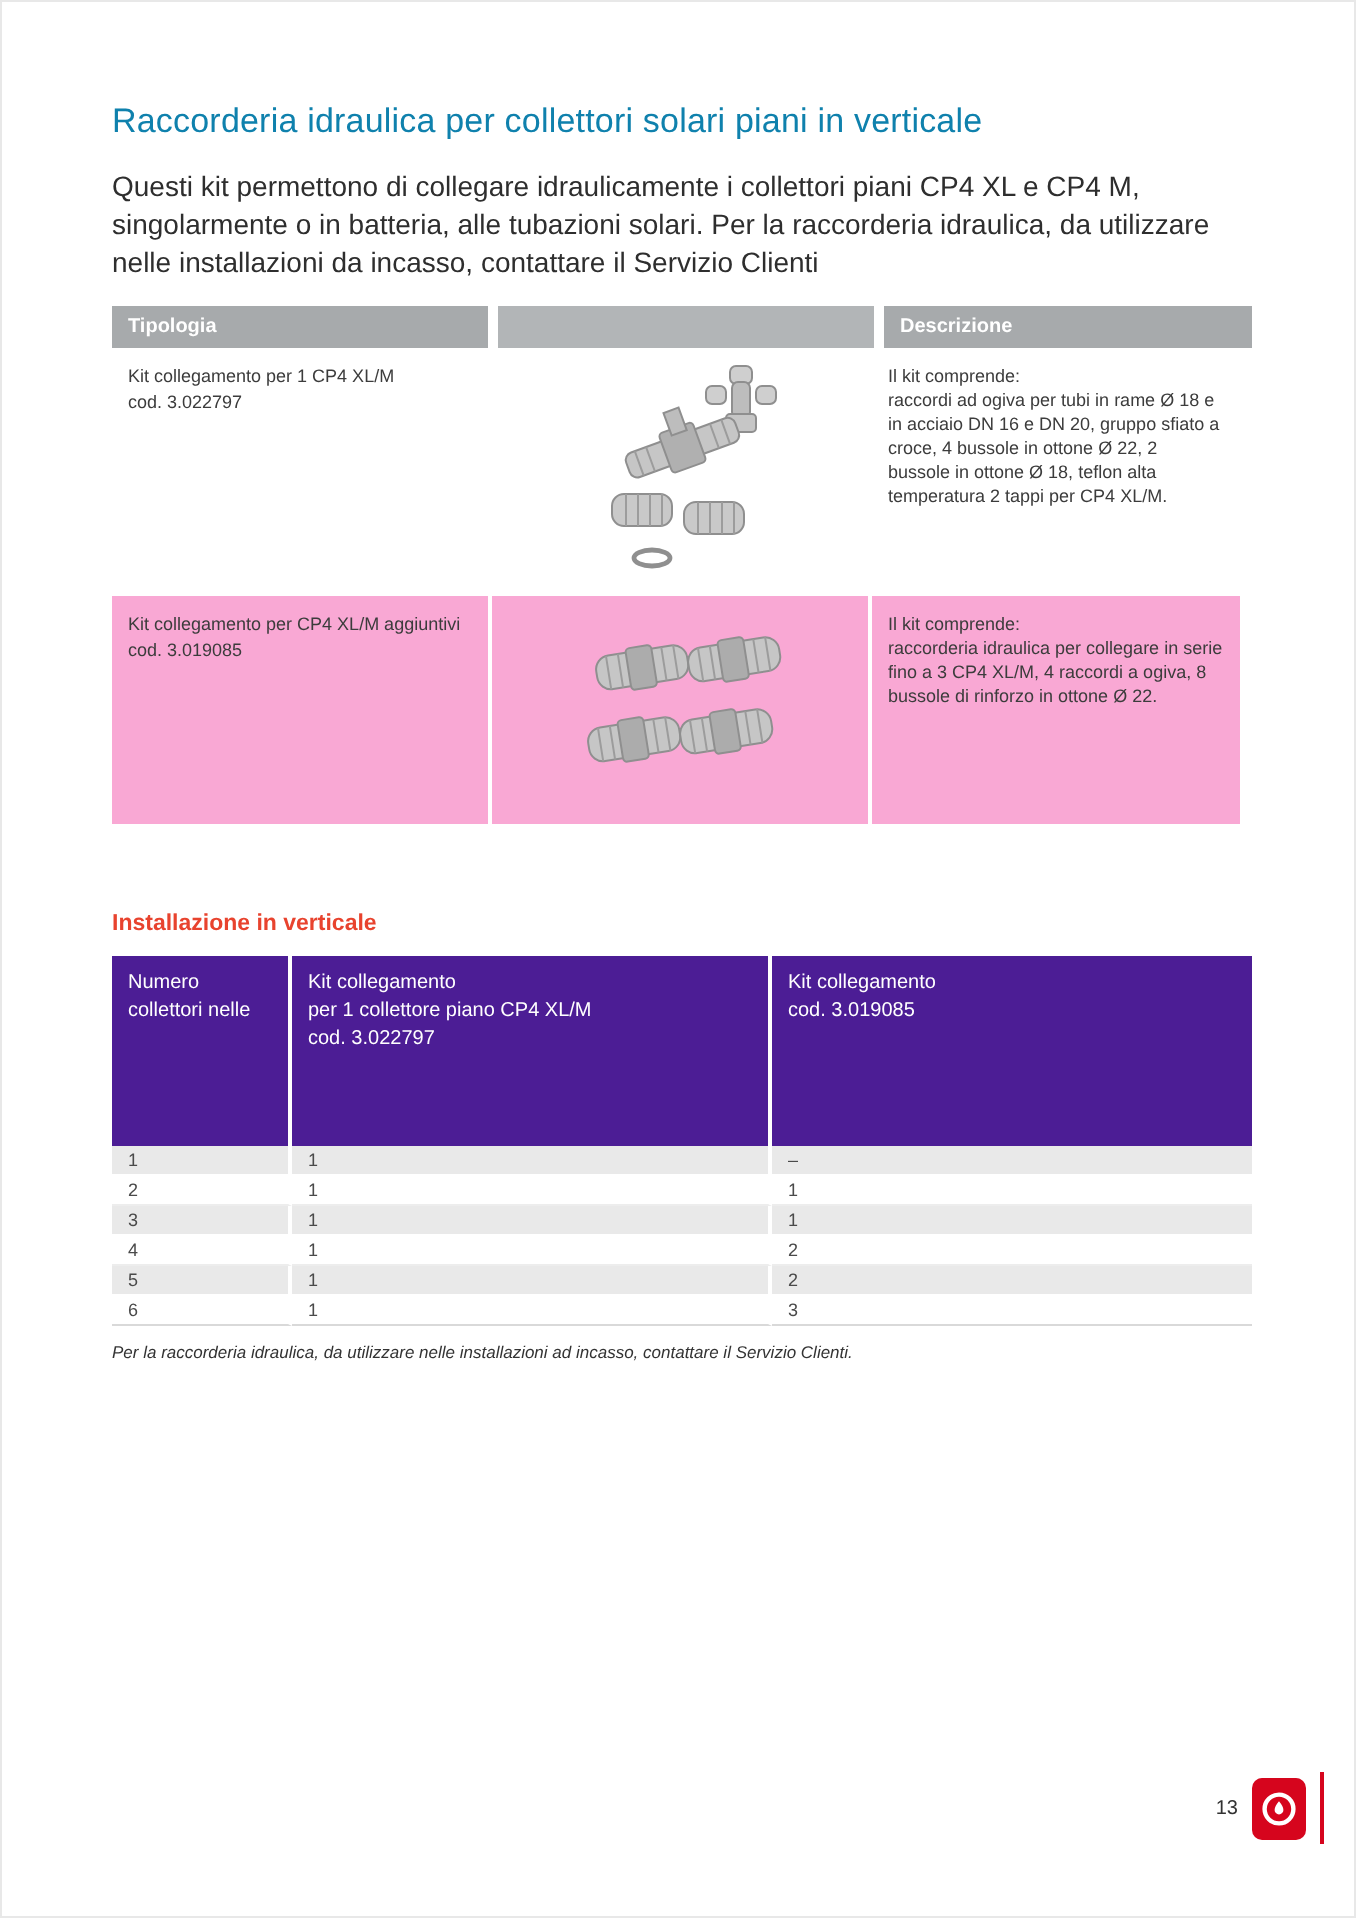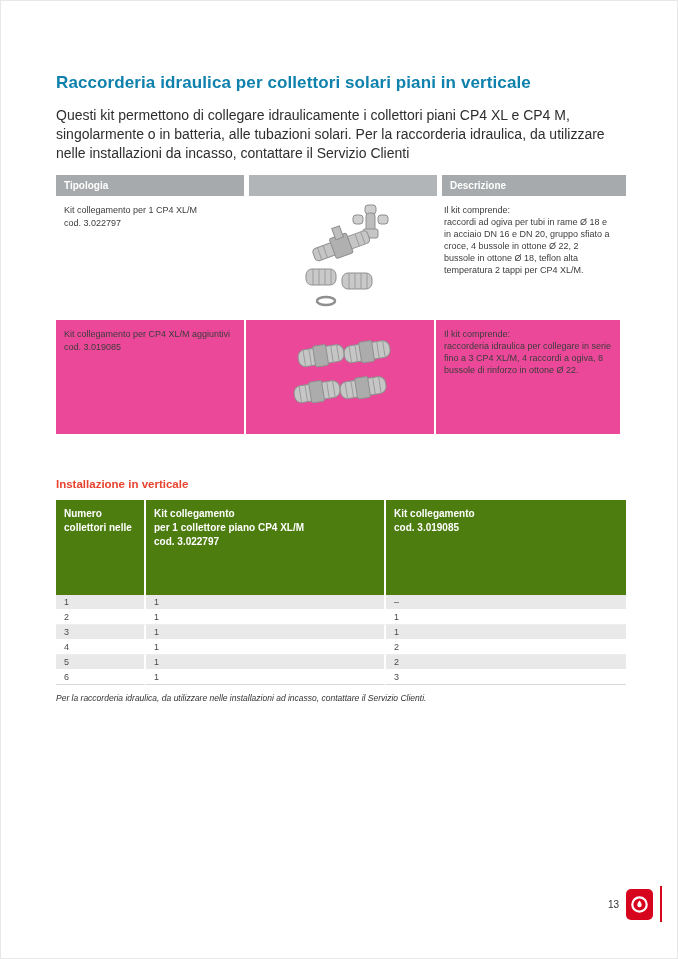--- a/index.html
+++ b/index.html
@@ -9,22 +9,22 @@
   .page {
     position:relative;
     width:678px; height:959px;
     background:#ffffff;
     overflow:hidden;
     border:1px solid #e8e8e8;
   }
   .content { position:absolute; left:55px; top:50px; width:570px; }
 
   .title {
-    font-size:17px; font-weight:bold; color:#0f81ad;
-    margin-bottom:13px; letter-spacing:0.1px;margin-top:22px;
+    font-size:17px; font-weight:normal; color:#0f81ad;
+    margin-bottom:13px; letter-spacing:0.1px;
   }
   .intro {
     font-size:14px; color:#2e2e2e; line-height:1.34;
     margin-bottom:13px;
   }
 
   
   .kt-header { display:flex;justify-content:space-between; }
   .kt-hcell {
     background:#a7aaac; color:#ffffff; font-weight:bold;
@@ -35,32 +35,32 @@
   .c1 { width:190px; } .c2 { width:190px; } .c3 { width:184px; }
 
   .kt-row { display:flex; }
   .kt-row.r1 { height:124px; }
   .kt-row.r2 { height:114px; }
   .kt-cell {
     padding:9px 8px; font-size:9px; color:#3c3c3c; line-height:1.32;
     border-right:2px solid #ffffff; background:#ffffff;
   }
   .kt-cell:last-child { border-right:none; }
-  .kt-row.gray .kt-cell { background:#ec4899; }
+  .kt-row.gray .kt-cell { background:#f9a8d4; }
   .kt-cell.img { display:flex; align-items:center; justify-content:center; padding:4px; }
   .kit-code { margin-top:1px; }
 
   
   .install-title {
     color:#e8432e; font-weight:bold; font-size:11.5px;
     margin:44px 0 10px 0;
   }
   .it-header { display:flex; height:95px; }
   .it-hcell {
-    background:#4d7c0f; color:#ffffff; font-weight:bold;
+    background:#4c1d95; color:#ffffff; font-weight:normal;
     font-size:10px; line-height:1.38; padding:7px 8px;
     border-right:2px solid #ffffff;
   }
   .it-hcell:last-child { border-right:none; }
   .ic1 { width:90px; } .ic2 { width:240px; } .ic3 { width:240px; }
 
   .it-row { display:flex; height:15px; }
   .it-cell {
     font-size:9px; color:#4a4a4a; padding:2px 8px;
     border-right:2px solid #ffffff; background:#ffffff;

